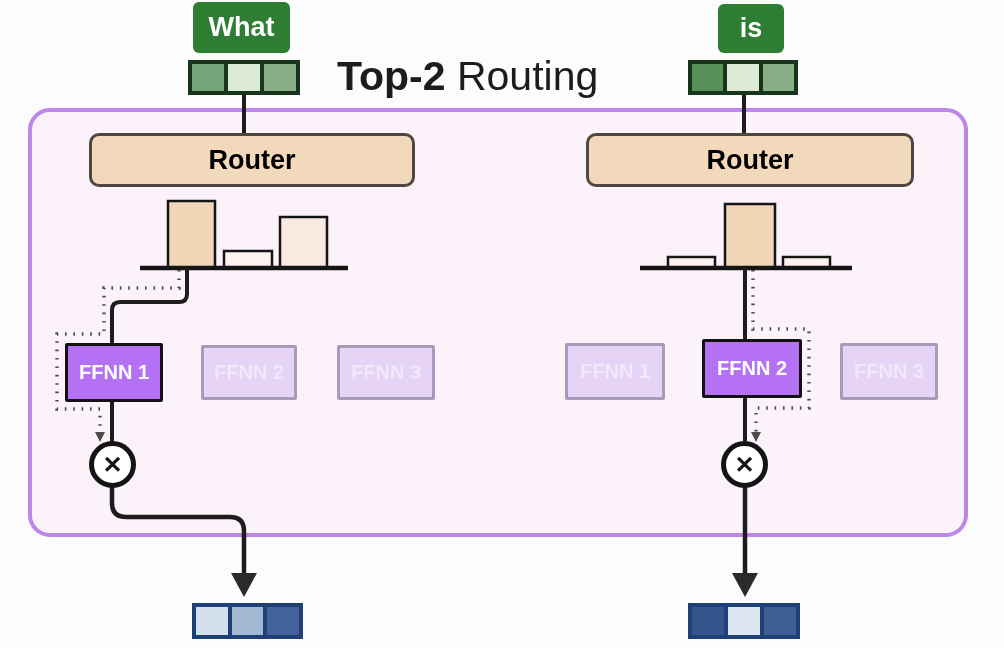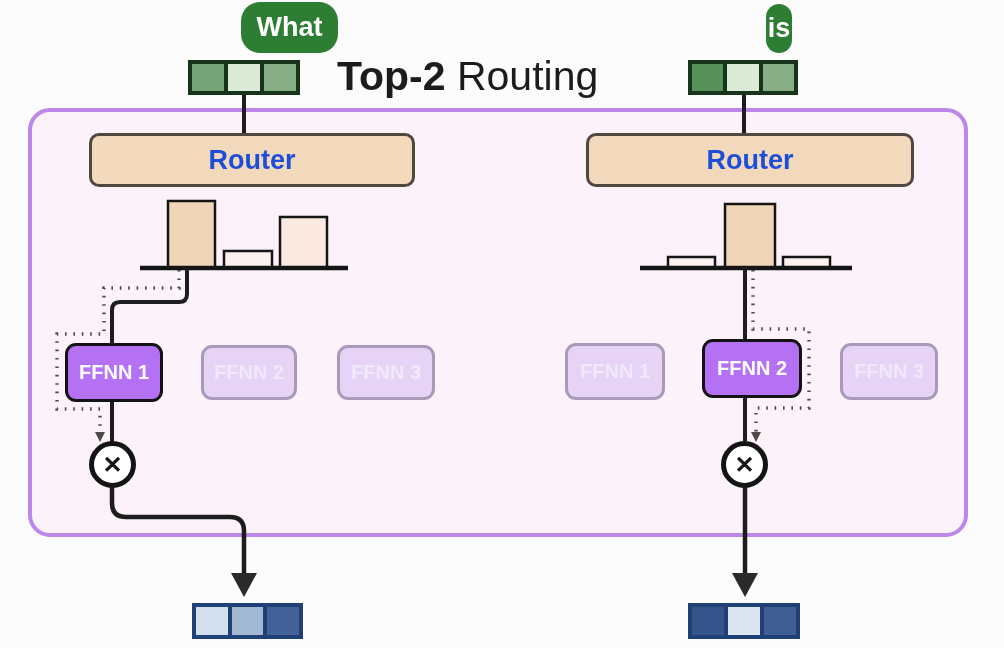--- a/index.html
+++ b/index.html
@@ -9,47 +9,47 @@
 
   
   .moe-container{left:28px;top:108px;width:940px;height:429px;
     background:#fbf2fa;border:4px solid #bd87ea;border-radius:22px;z-index:1;}
 
   
   .connectors{left:0;top:0;width:1004px;height:648px;z-index:2;pointer-events:none;}
 
   
   .token{background:#2d7d33;color:#fff;font-weight:800;font-size:27px;
-    border-radius:19px;display:flex;align-items:center;justify-content:center;z-index:3;margin-left:48px;}
+    border-radius:6px;display:flex;align-items:center;justify-content:center;z-index:3;}
   .token-what{left:193px;top:2px;width:97px;height:51px;}
-  .token-is{left:718px;top:4px;width:26px;height:49px;}
+  .token-is{left:718px;top:4px;width:66px;height:49px;}
 
   
   .strip{display:flex;gap:4px;z-index:3;}
   .strip .cell{flex:1;}
   .strip-green{border:4px solid #17351a;background:#17351a;}
   .strip-blue{border:4px solid #1f4075;background:#1f4075;}
   .strip-what{left:188px;top:60px;width:112px;height:35px;}
   .strip-is{left:688px;top:60px;width:110px;height:35px;}
   .strip-out-left{left:192px;top:603px;width:111px;height:36px;}
   .strip-out-right{left:688px;top:603px;width:112px;height:36px;}
 
   
   .title{left:337px;top:53px;font-size:41px;color:#1c1c1e;z-index:3;white-space:nowrap;}
   .title .em{font-weight:800;}
 
   
   .router{background:#f3d9bc;border:3.5px solid #50473f;border-radius:10px;
-    color:#1d4ed8;font-weight:800;font-size:27px;display:flex;align-items:center;
+    color:#000000;font-weight:800;font-size:27px;display:flex;align-items:center;
     justify-content:center;z-index:3;}
   .router-left{left:89px;top:133px;width:326px;height:54px;}
   .router-right{left:586px;top:133px;width:328px;height:54px;}
 
   
-  .ffnn{border-radius:11px;display:flex;align-items:center;justify-content:center;
+  .ffnn{border-radius:2px;display:flex;align-items:center;justify-content:center;
     font-weight:800;font-size:20px;z-index:3;}
   .ffnn.active{background:#b571f3;border:3.5px solid #131313;color:#ffffff;}
   .ffnn.inactive{background:#e6d3f6;border:3px solid #a89ab8;color:#f1e8fa;}
   .ffnn-l1{left:65px;top:343px;width:98px;height:59px;}
   .ffnn-l2{left:201px;top:345px;width:96px;height:55px;}
   .ffnn-l3{left:337px;top:345px;width:98px;height:55px;}
   .ffnn-r1{left:565px;top:343px;width:100px;height:57px;}
   .ffnn-r2{left:702px;top:339px;width:100px;height:59px;}
   .ffnn-r3{left:840px;top:343px;width:98px;height:57px;}
 

